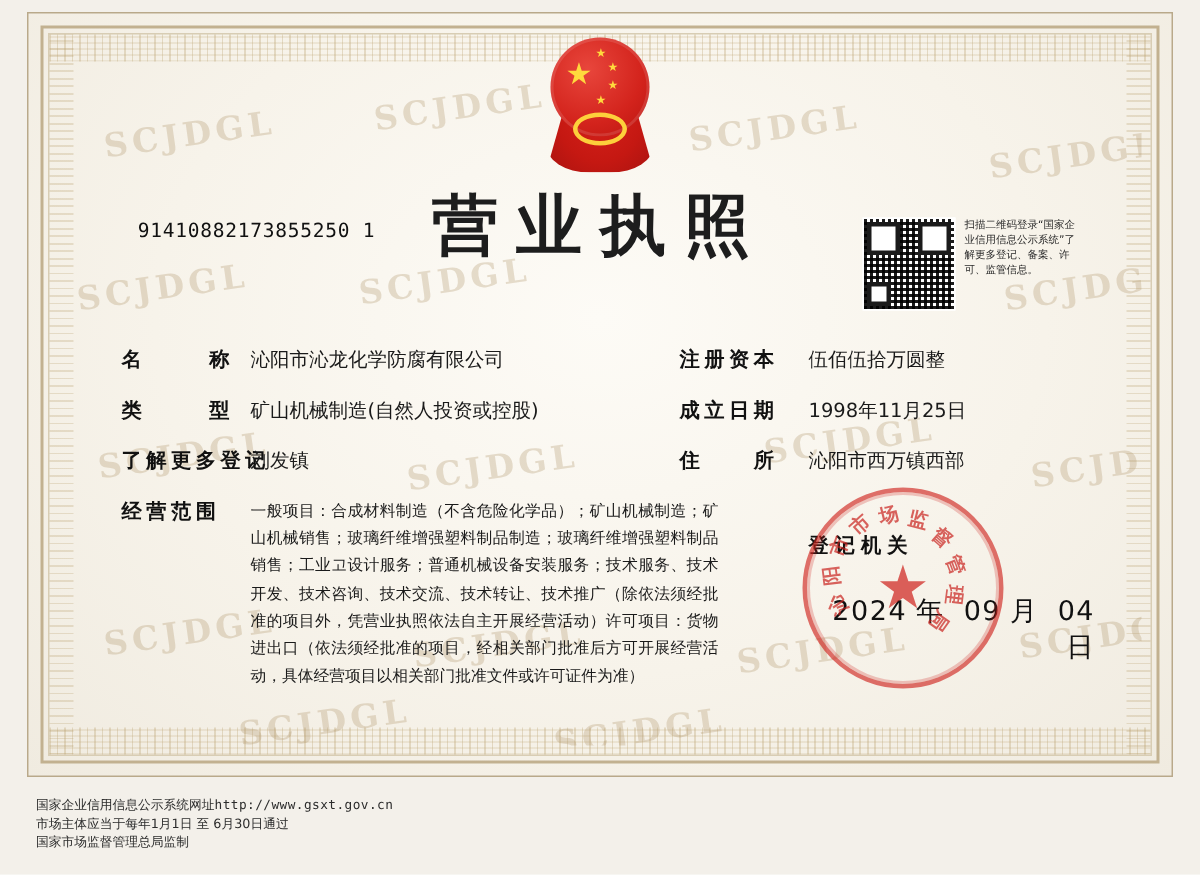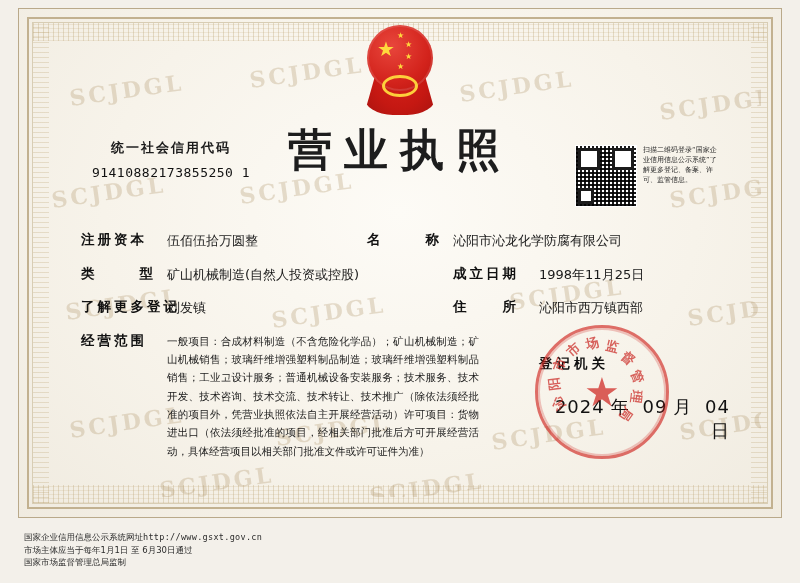--- a/index.html
+++ b/index.html
@@ -418,41 +418,40 @@
         <span class="star s2">★</span>
         <span class="star s3">★</span>
         <span class="star s4">★</span>
       </div>
       <div class="gear"></div>
     </div>
 
     <div class="title">营业执照</div>
 
     <div class="code-block">
-      <div class="code-label">统一社会信用代码</div>
       <div class="code-value">91410882173855250 1</div>
     </div>
 
     <div class="qr-wrap">
       <div class="qr">
           <span class="eye3"></span>
         </div>
       <div class="qr-text">扫描二维码登录“国家企业信用信息公示系统”了解更多登记、备案、许可、监管信息。</div>
     </div>
 
     <div class="fields">
 
       <div class="row">
+        <div class="col left">
+          <div class="lbl">名　　称</div>
+          <div class="val">沁阳市沁龙化学防腐有限公司</div>
+        </div>
         <div class="col right">
           <div class="lbl wide">注册资本</div>
           <div class="val">伍佰伍拾万圆整</div>
-        </div>
-        <div class="col left">
-          <div class="lbl">名　　称</div>
-          <div class="val">沁阳市沁龙化学防腐有限公司</div>
         </div>
       </div>
 
       <div class="row">
         <div class="col left">
           <div class="lbl">类　　型</div>
           <div class="val">矿山机械制造(自然人投资或控股)</div>
         </div>
         <div class="col right">
           <div class="lbl wide">成立日期</div>

